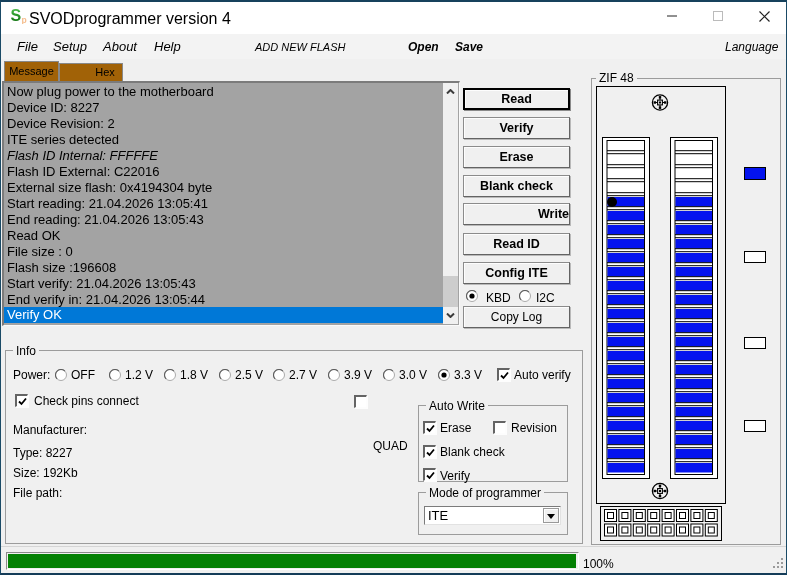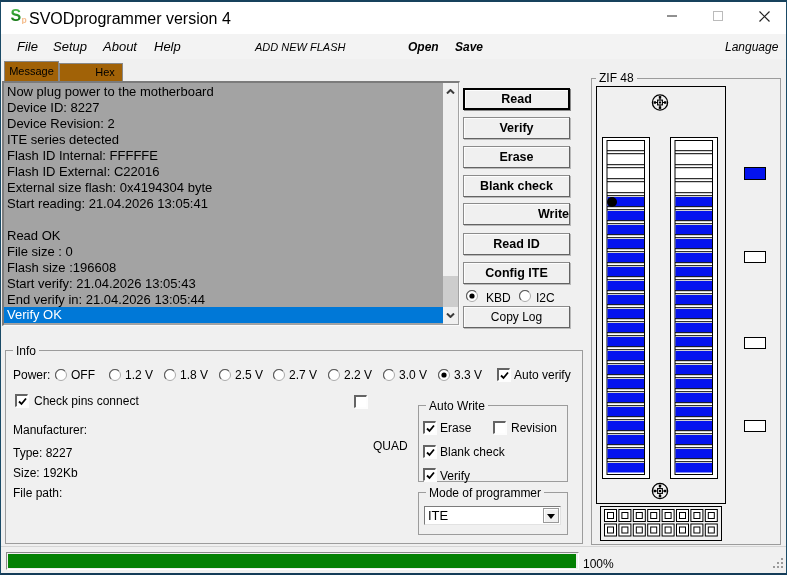--- a/index.html
+++ b/index.html
@@ -96,24 +96,25 @@
 </div>
 
 <div class="tab abs" style="left:4px;top:61px;width:55px;height:20px;text-align:center;line-height:19px;z-index:2;">Message</div>
 <div class="tab abs" style="left:59px;top:63px;width:64px;height:18px;text-align:center;line-height:17px;padding-left:28px;">Hex Viewer</div>
 
 <div id="listbox" class="abs">
   <div class="ln" style="top:1px;">Now plug power to the motherboard</div>
   <div class="ln" style="top:17px;">Device ID: 8227</div>
   <div class="ln" style="top:33px;">Device Revision: 2</div>
   <div class="ln" style="top:49px;">ITE series detected</div>
-  <div class="ln" style="top:65px;">Flash ID Internal: FFFFFE</div>
+  <div class="ln" style="top:65px;font-style:italic;">Flash ID Internal: FFFFFE</div>
   <div class="ln" style="top:81px;">Flash ID External: C22016</div>
   <div class="ln" style="top:97px;">External size flash: 0x4194304 byte</div>
   <div class="ln" style="top:113px;">Start reading: 21.04.2026 13:05:41</div>
+  <div class="ln" style="top:129px;">End reading: 21.04.2026 13:05:43</div>
   <div class="ln" style="top:145px;">Read OK</div>
   <div class="ln" style="top:161px;">File size : 0</div>
   <div class="ln" style="top:177px;">Flash size :196608</div>
   <div class="ln" style="top:193px;">Start verify: 21.04.2026 13:05:43</div>
   <div class="ln" style="top:209px;">End verify in: 21.04.2026 13:05:44</div>
   <div id="sel">Verify OK</div>
   <div id="sbar" class="abs">
     <svg width="9" height="5" style="position:absolute;left:3px;top:6px;" viewBox="0 0 9 5">
         <path d="M1 4.5L4.5 1L8 4.5" fill="none" stroke="#3c3c3c" stroke-width="2"></path>
       </svg>
@@ -344,21 +345,21 @@
 <div class="lbl" style="left:235px;top:368px;">2.5 V</div>
 <svg class="abs" style="left:273px;top:369px;" width="12" height="12" viewBox="0 0 12 12">
     <circle cx="6" cy="6" r="5.5" fill="#fff" stroke="#ababab"></circle>
     <path d="M2.1 9.9A5.5 5.5 0 0 1 9.9 2.1" fill="none" stroke="#5f5f5f" stroke-width="1.1"></path>
   </svg>
 <div class="lbl" style="left:289px;top:368px;">2.7 V</div>
 <svg class="abs" style="left:328px;top:369px;" width="12" height="12" viewBox="0 0 12 12">
     <circle cx="6" cy="6" r="5.5" fill="#fff" stroke="#ababab"></circle>
     <path d="M2.1 9.9A5.5 5.5 0 0 1 9.9 2.1" fill="none" stroke="#5f5f5f" stroke-width="1.1"></path>
   </svg>
-<div class="lbl" style="left:344px;top:368px;">2.2 V</div>
+<div class="lbl" style="left:344px;top:368px;">3.9 V</div>
 <svg class="abs" style="left:383px;top:369px;" width="12" height="12" viewBox="0 0 12 12">
     <circle cx="6" cy="6" r="5.5" fill="#fff" stroke="#ababab"></circle>
     <path d="M2.1 9.9A5.5 5.5 0 0 1 9.9 2.1" fill="none" stroke="#5f5f5f" stroke-width="1.1"></path>
   </svg>
 <div class="lbl" style="left:399px;top:368px;">3.0 V</div>
 <svg class="abs" style="left:438px;top:369px;" width="12" height="12" viewBox="0 0 12 12">
     <circle cx="6" cy="6" r="5.5" fill="#fff" stroke="#ababab"></circle>
     <path d="M2.1 9.9A5.5 5.5 0 0 1 9.9 2.1" fill="none" stroke="#5f5f5f" stroke-width="1.1"></path>
     <circle cx="6" cy="6" r="2.6" fill="#000"></circle>
   </svg>

